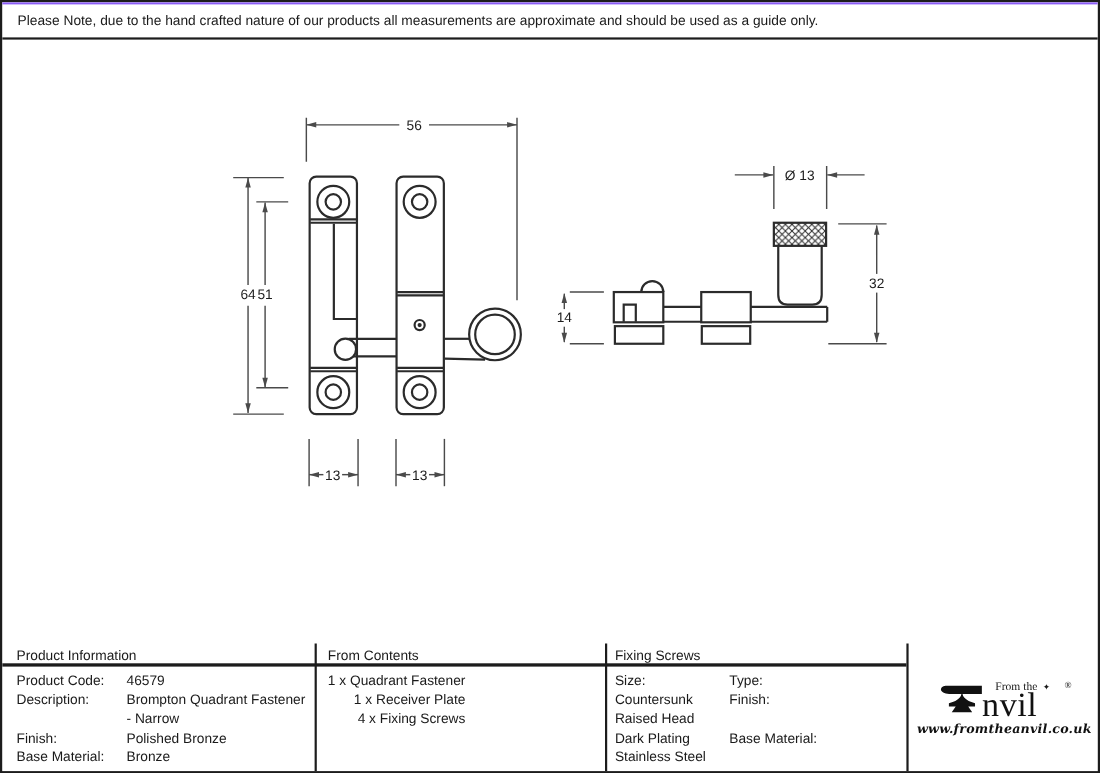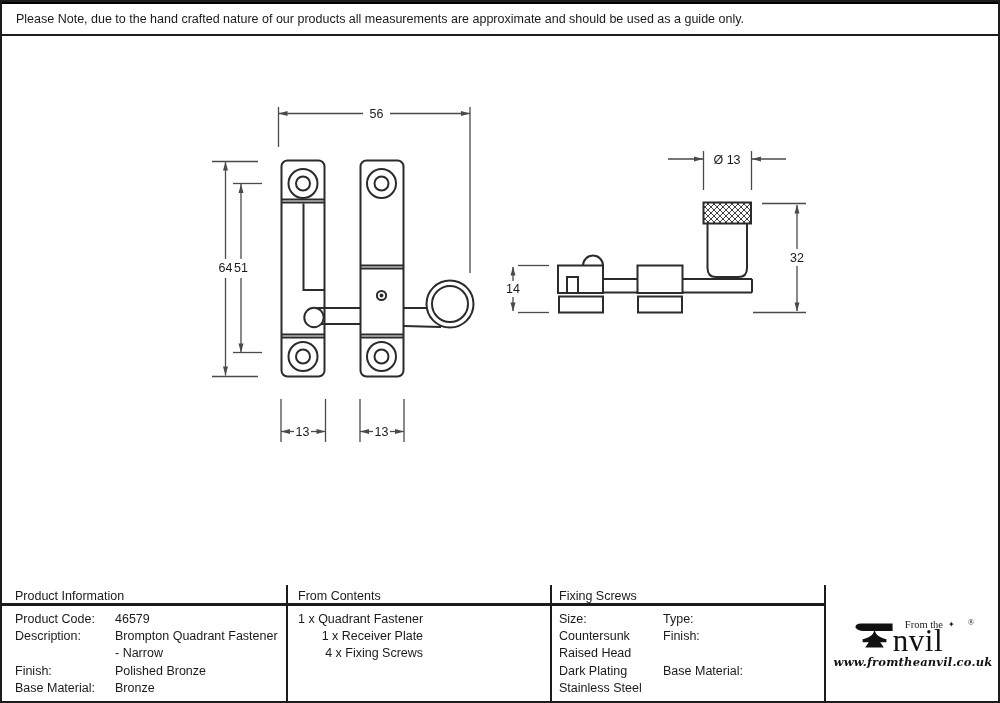--- a/index.html
+++ b/index.html
@@ -9,21 +9,21 @@
     font-family:"Liberation Sans", sans-serif; color:#1a1a1a; overflow:hidden;
   }
   .drawing-svg{position:absolute; left:0; top:0;}
   .o{stroke:#2b2b2b; stroke-width:2; fill:none;}
   .of{stroke:#2b2b2b; stroke-width:2; fill:#ffffff;}
   .d{stroke:#4a4a4a; stroke-width:1.3; fill:none;}
   .ar{fill:#4a4a4a; stroke:none;}
   .dt{font-size:12.5px; fill:#1c1c1c; text-anchor:middle;}
   .note-bar{
     position:absolute; left:0; top:549; width:996px; height:34px; box-sizing:border-box;
-    border-top:2px solid #000000; border-bottom:2px solid #1c1c1c;
+    border-top:2px solid #8b5cf6; border-bottom:2px solid #1c1c1c;
     display:flex; align-items:center; padding-left:14px; font-size:12.5px;
   }
   .hdr-label{position:absolute; top:587px; font-size:12.5px;}
   .hdr-underline{position:absolute; left:0; top:601px; width:822px; height:3px; background:#1c1c1c;}
   .vline{position:absolute; top:583px; width:2px; height:116px; background:#1c1c1c;}
   .cell{position:absolute; top:609px; font-size:12.5px; line-height:17.2px;}
   .kv{display:grid; grid-template-columns:84px auto; column-gap:16px;}
   .kv.fs{grid-template-columns:88px auto;}
   .list div{white-space:nowrap;text-align:right;}
   .logo-cell{

